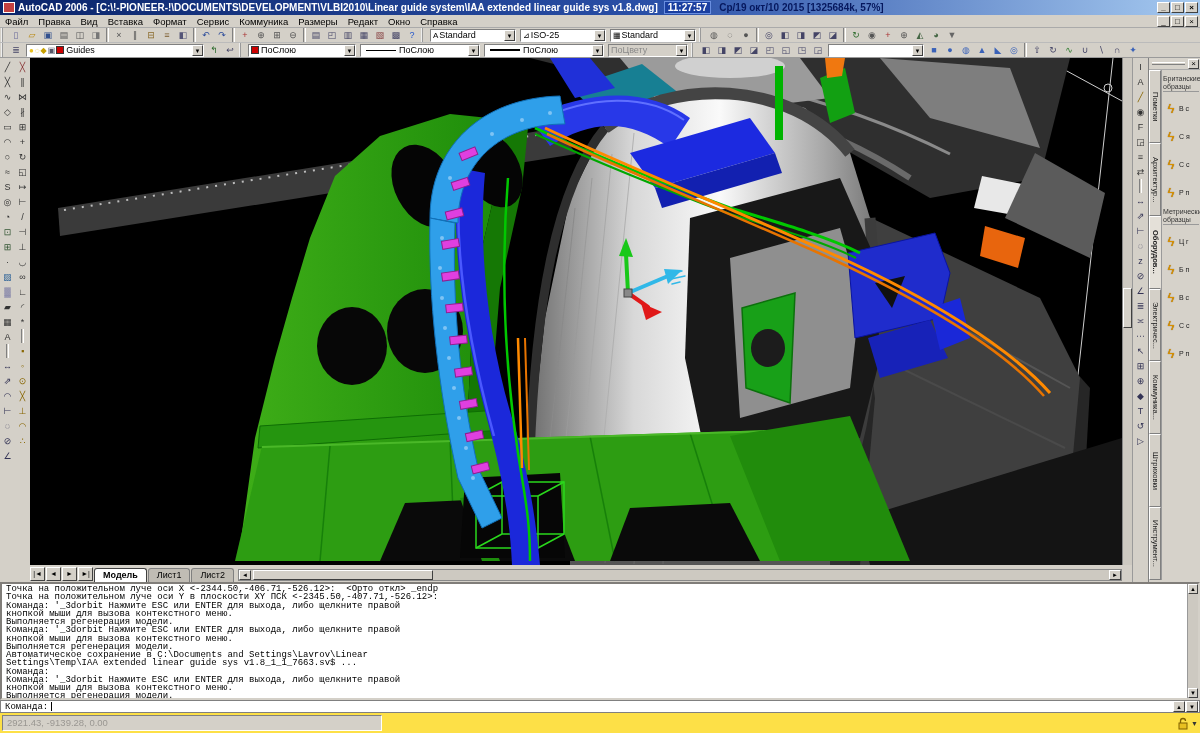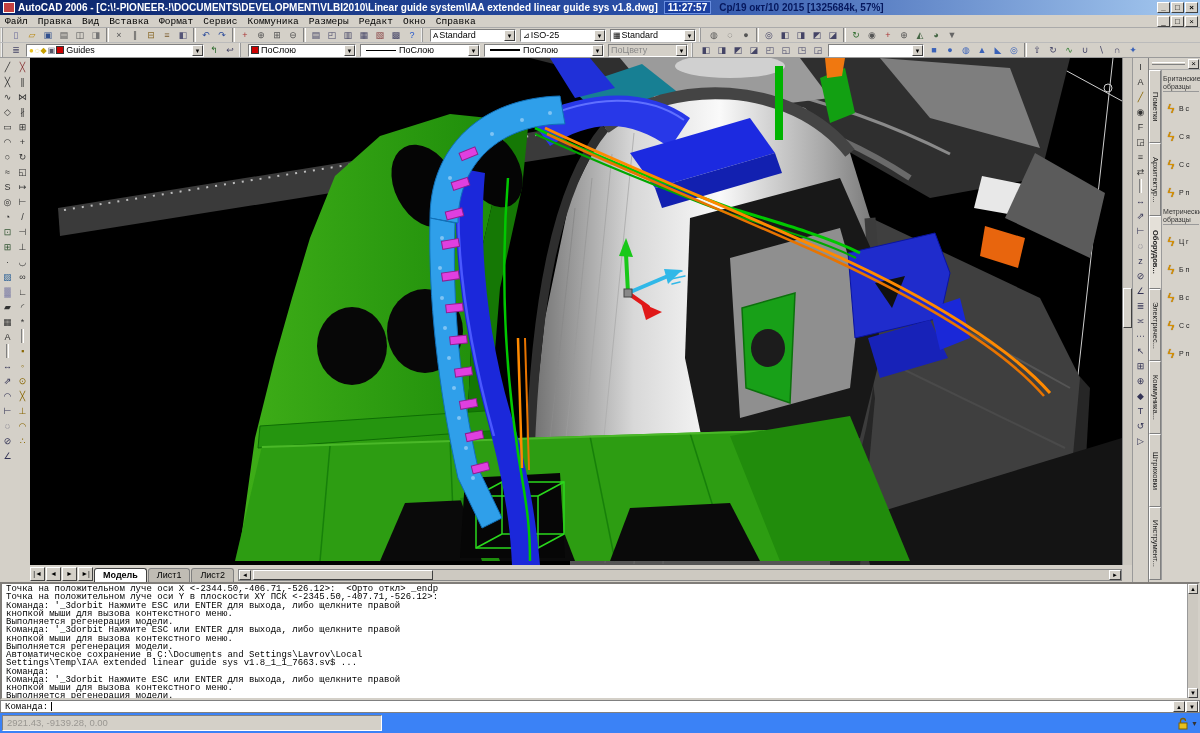--- a/index.html
+++ b/index.html
@@ -13,21 +13,21 @@
   
   #titlebar{position:absolute;left:0;top:0;width:1200px;height:15px;background:linear-gradient(90deg,#0a246a 0%,#2a50a8 55%,#a6caf0 100%);display:flex;align-items:center;color:#fff;font-size:10px;font-weight:bold;}
   #title-icon{width:12px;height:11px;margin:0 3px;background:#c34040;border:1px solid #fff;flex:none;}
   #title-text{white-space:nowrap;overflow:hidden;flex:none;text-align:right;}
   #title-clock{margin-left:6px;background:#1a3fa0;border:1px solid #6a8fe0;padding:0 3px;color:#fff;flex:none;}
   #title-date{margin-left:8px;color:#06185e;flex:none;}
   #titlebar .winbtns{margin-left:auto;display:flex;gap:1px;padding-right:2px;}
   .wbtn{width:13px;height:11px;font-size:8px;line-height:9px;text-align:center;color:#000;background:#d4d0c8;border:1px solid;border-color:#fff #404040 #404040 #fff;}
   
   #menubar{position:absolute;left:0;top:15px;width:1200px;height:13px;display:flex;align-items:center;font-size:9.5px;color:#000;background:#d4d0c8;border-bottom:1px solid #aaa;}
-  .menuitem{padding:0 5px;font-family:Liberation Mono, monospace;}
+  .menuitem{padding:0 5px;}
   #menubar .winbtns{margin-left:auto;display:flex;gap:1px;padding-right:2px;}
   
   .tbrow{position:absolute;left:0;width:1200px;height:15px;display:flex;align-items:center;background:#d4d0c8;}
   #tbrow1{top:28px;border-bottom:1px solid #bbb;}
   #tbrow2{top:43px;border-bottom:1px solid #9a9a9a;}
   .tbico{display:inline-flex;width:16px;height:14px;align-items:center;justify-content:center;font-size:9px;color:#444;border:1px solid transparent;}
   .combo{display:inline-flex;align-items:center;height:13px;background:#fff;border:1px solid;border-color:#808080 #fff #fff #808080;font-size:9px;padding-left:2px;margin:0 2px;position:relative;}
   .combo .carr{margin-left:auto;width:11px;height:11px;background:#d4d0c8;border:1px solid;border-color:#fff #404040 #404040 #fff;font-size:6px;line-height:10px;text-align:center;color:#000;}
   .combo.disabled{background:#d4d0c8;color:#8a8a8a;}
   .swatch{width:8px;height:8px;background:#cc0000;border:1px solid #333;margin-right:2px;flex:none;}
@@ -69,21 +69,21 @@
   #cmdhist{position:absolute;left:0;top:582px;width:1200px;height:118px;background:#fff;border:2px inset #d4d0c8;overflow:hidden;padding:1px 2px 0 4px;}
   .cmdline{font-family:"Liberation Mono",monospace;font-size:9px;line-height:8.25px;color:#000;white-space:pre;}
   #cmdhist-sb{position:absolute;right:2px;top:584px;width:11px;height:114px;background:#cdc9c1;border-left:1px solid #999;}
   #cmdhist-sb .sarr{width:10px;height:10px;font-size:6px;line-height:9px;text-align:center;position:absolute;left:0;}
   #cmdinput{position:absolute;left:0;top:700px;width:1200px;height:13px;background:#fff;border:1px solid #808080;display:flex;align-items:center;}
   #cmdinput .prompt{font-family:"Liberation Mono",monospace;font-size:9px;padding-left:4px;}
   #cmdinput .caret{width:1px;height:9px;background:#000;margin-left:3px;}
   #cmdinput .endbtns{margin-left:auto;display:flex;gap:1px;padding-right:1px;}
   #cmdinput .endbtns .wbtn{width:12px;height:11px;font-size:6px;line-height:10px;}
   
-  #statusbar{position:absolute;left:0;top:713px;width:1200px;height:20px;background:#3b82f6;display:flex;align-items:center;padding:0 2px;}
+  #statusbar{position:absolute;left:0;top:713px;width:1200px;height:20px;background:#fde047;display:flex;align-items:center;padding:0 2px;}
   #coords{width:380px;height:16px;font-size:9.5px;color:#9a9792;padding:1px 4px;background:#d4d0c8;}
   .stbtn{height:16px;font-size:9.5px;color:#000;padding:1px 6px;margin-left:3px;white-space:nowrap;}
   .stbtn.pressed{border-color:#808080 #fff #fff #808080;background:#cbc7bf;}
   #status-right{margin-left:auto;display:flex;align-items:center;gap:2px;}
   #lockico{width:13px;height:13px;}
   #lockarr{font-size:7px;color:#333;}
 </style>
 </head>
 <body>
 
@@ -622,21 +622,21 @@
 
   <div id="cmdhist">
       <div class="cmdline">Точка на положительном луче оси X &lt;-2344.50,-406.71,-526.12&gt;:  &lt;Орто откл&gt; _endp</div>
       <div class="cmdline">Точка на положительном луче оси Y в плоскости XY ПСК &lt;-2345.50,-407.71,-526.12&gt;:</div>
       <div class="cmdline">Команда: '_3dorbit Нажмите ESC или ENTER для выхода, либо щелкните правой</div>
       <div class="cmdline">кнопкой мыши для вызова контекстного меню.</div>
       <div class="cmdline">Выполняется регенерация модели.</div>
       <div class="cmdline">Команда: '_3dorbit Нажмите ESC или ENTER для выхода, либо щелкните правой</div>
       <div class="cmdline">кнопкой мыши для вызова контекстного меню.</div>
       <div class="cmdline">Выполняется регенерация модели.</div>
-      <div class="cmdline">Автоматическое сохранение в C:\Documents and Settings\Lavrov\Local</div>
+      <div class="cmdline">Автоматическое сохранение в C:\Documents and Settings\Lavrov\Linear</div>
       <div class="cmdline">Settings\Temp\IAA extended linear guide sys v1.8_1_1_7663.sv$ ...</div>
       <div class="cmdline">Команда:</div>
       <div class="cmdline">Команда: '_3dorbit Нажмите ESC или ENTER для выхода, либо щелкните правой</div>
       <div class="cmdline">кнопкой мыши для вызова контекстного меню.</div>
       <div class="cmdline">Выполняется регенерация модели.</div>
     </div>
   <div id="cmdhist-sb">
     <span class="sarr raised" style="top:0">▲</span>
     <span class="sarr raised" style="bottom:0;top:auto">▼</span>
   </div>

